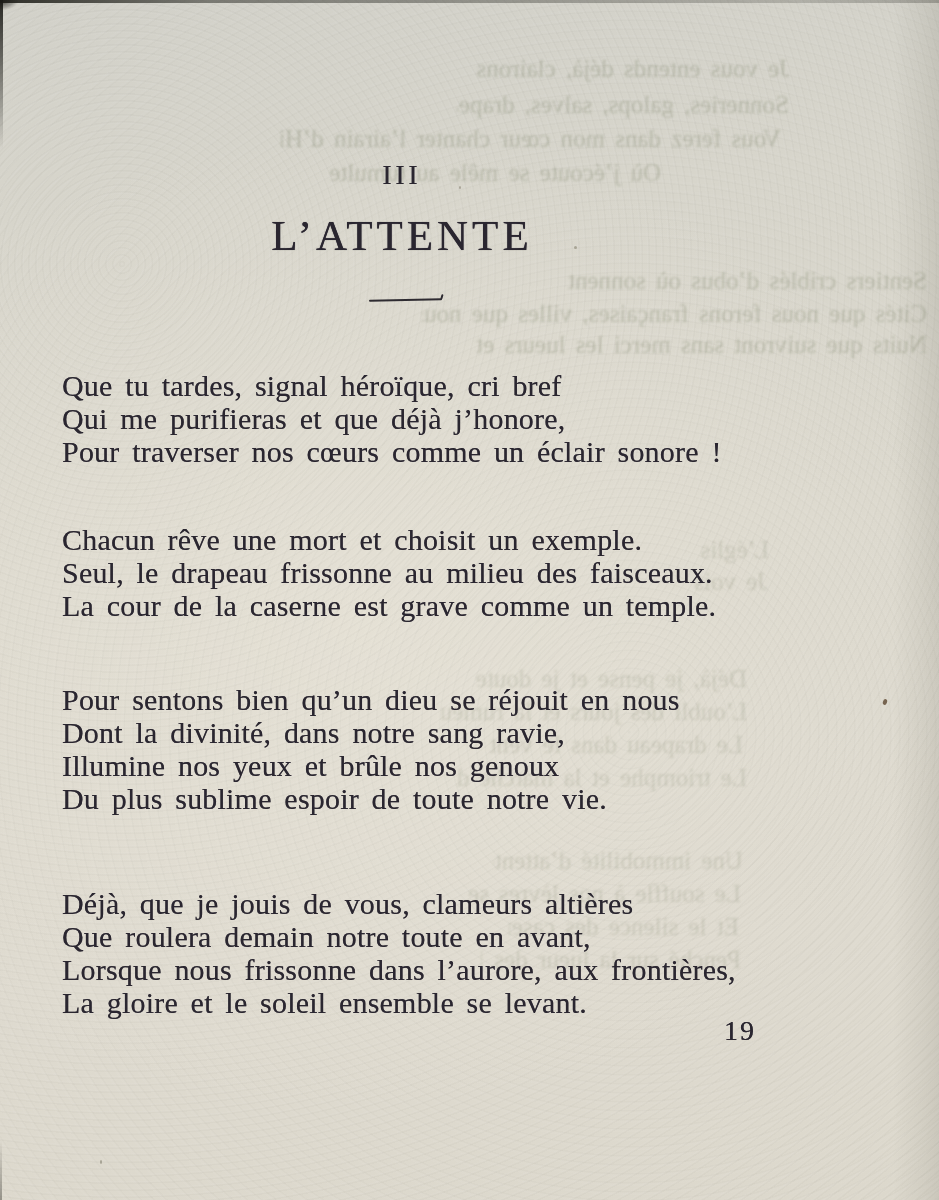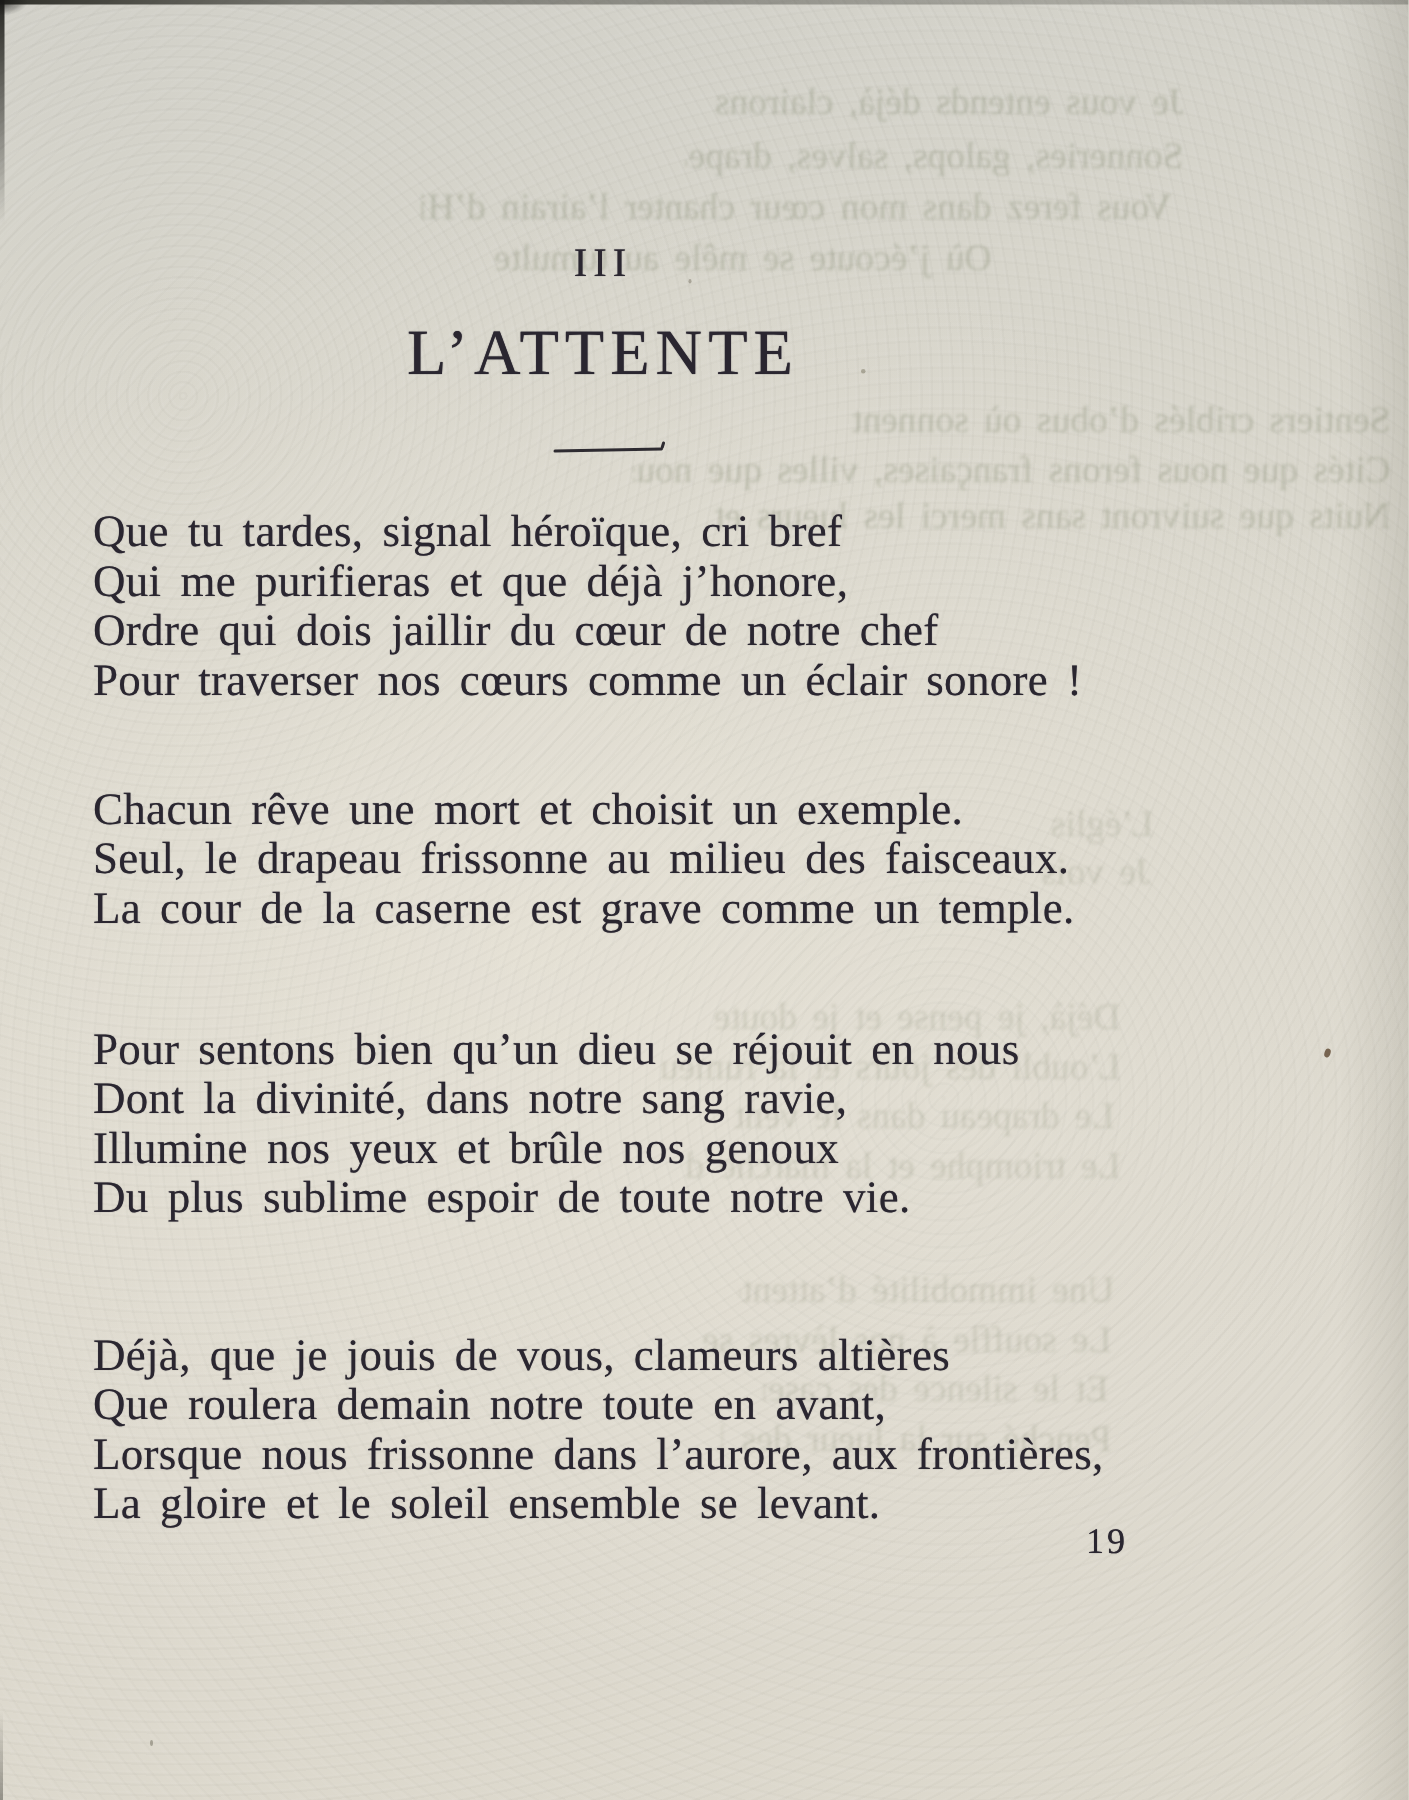--- a/index.html
+++ b/index.html
@@ -71,28 +71,28 @@
   }
 
   
   .stanza {
     position: absolute; left: 62px; width: 760px;
     font-size: 30px; line-height: 33px;
     word-spacing: 5px; letter-spacing: 0.2px;
     text-shadow: 0 0 0.6px rgba(42,38,48,0.65);
     white-space: nowrap;
   }
-  #stanza-1 { top: 338px; }
+  #stanza-1 { top: 369px; }
   #stanza-2 { top: 523px; }
   #stanza-3 { top: 683px; }
   #stanza-4 { top: 887px; }
 
   #page-number {
     position: absolute; top: 1015px; left: 724px;
-    font-size: 24px; letter-spacing: 2px;
+    font-size: 28px; letter-spacing: 2px;
     text-shadow: 0 0 0.5px currentColor;
   }
 
   
   .ghost {
     position: absolute;
     height: 30px;
     font-size: 25px; line-height: 30px;
     word-spacing: 4px;
     color: rgba(118,126,98,0.30);
@@ -145,21 +145,20 @@
   <div id="heading">
     <div id="section-number">III</div>
     <div id="poem-title">L’ATTENTE</div>
   </div>
   <div id="title-rule"></div>
 
   <div>
     <div class="stanza" id="stanza-1">
       <div>Que tu tardes, signal héroïque, cri bref</div>
       <div>Qui me purifieras et que déjà j’honore,</div>
-      <div>Ordre qui dois jaillir du cœur de notre chef</div>
       <div>Pour traverser nos cœurs comme un éclair sonore !</div>
     </div>
     <div class="stanza" id="stanza-2">
       <div>Chacun rêve une mort et choisit un exemple.</div>
       <div>Seul, le drapeau frissonne au milieu des faisceaux.</div>
       <div>La cour de la caserne est grave comme un temple.</div>
     </div>
     <div class="stanza" id="stanza-3">
       <div>Pour sentons bien qu’un dieu se réjouit en nous</div>
       <div>Dont la divinité, dans notre sang ravie,</div>

